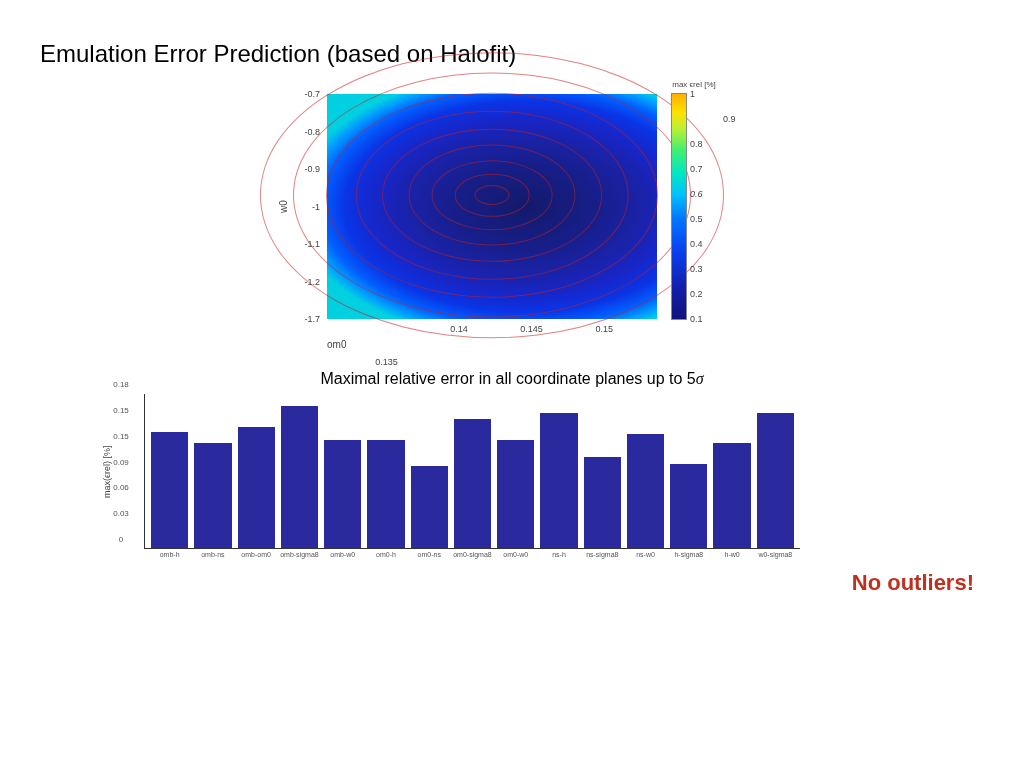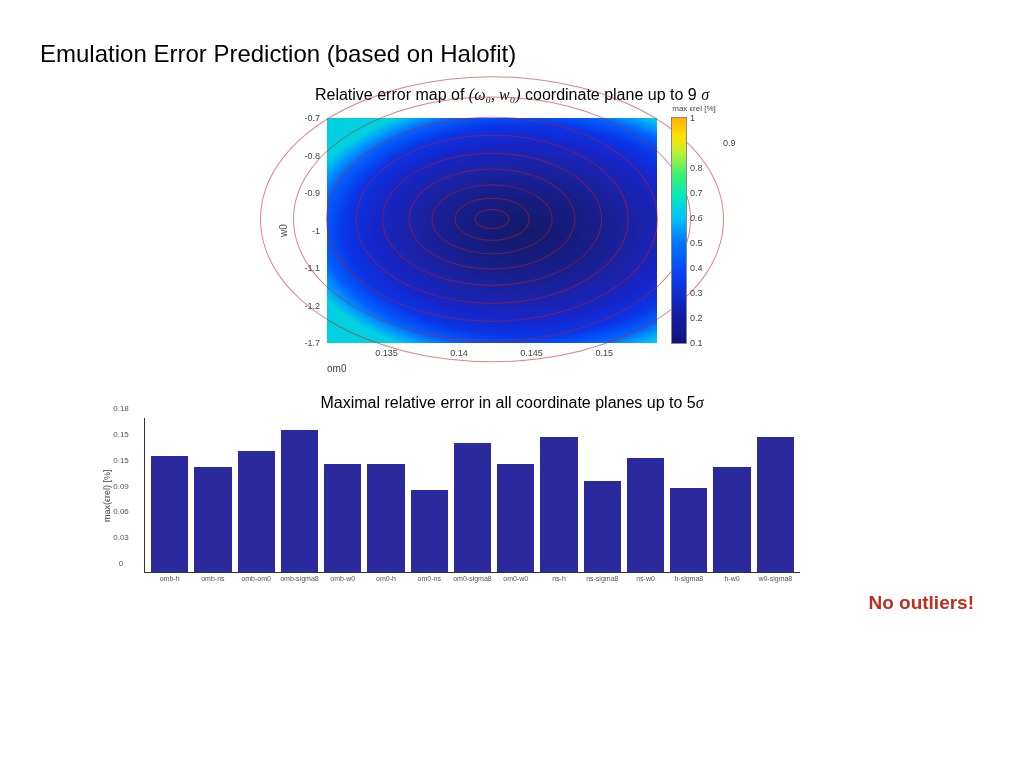--- a/index.html
+++ b/index.html
@@ -146,39 +146,33 @@
     font-size: 9px;
     color: #444;
     writing-mode: vertical-rl;
     transform: rotate(180deg);
     text-align: center;
   }
 
   .callout {
     position: absolute;
     right: 50px;
-    top: 592px;
+    top: 570px;
     color: #c03020;
     font-weight: bold;
-    font-size: 19px;
+    font-size: 22px;
   }
 </style>
 </head>
 <body>
 
 <div class="slide">
 
   <div class="title">Emulation Error Prediction (based on Halofit)</div>
 
-  <div class="subtitle">
-    <span>Relative error map of </span>
-    <span class="formula">(ω₀, w₀)</span>
-    <span>coordinate plane up to 9 </span>
-    <span class="sigma">σ</span>
-  </div>
 
   <div class="heatmap-block">
     <div class="heatmap-axes">
       <div class="heatmap-canvas"></div>
       <div class="heatmap-contours">
         <div style="left:50%;top:45%;width:10%;height:8%;transform:translate(-50%,-50%);"></div>
         <div style="left:50%;top:45%;width:22%;height:18%;transform:translate(-50%,-50%);"></div>
         <div style="left:50%;top:45%;width:36%;height:30%;transform:translate(-50%,-50%);"></div>
         <div style="left:50%;top:45%;width:50%;height:44%;transform:translate(-50%,-50%);"></div>
         <div style="left:50%;top:45%;width:66%;height:58%;transform:translate(-50%,-50%);"></div>
@@ -186,21 +180,21 @@
         <div style="left:50%;top:45%;width:100%;height:90%;transform:translate(-50%,-50%);"></div>
         <div style="left:50%;top:45%;width:120%;height:108%;transform:translate(-50%,-50%);"></div>
         <div style="left:50%;top:45%;width:140%;height:126%;transform:translate(-50%,-50%);"></div>
       </div>
     </div>
     <div class="colorbar"></div>
     <div class="cb-title">max ϵrel [%]</div>
     <div class="hm-xlabel">om0</div>
     <div class="hm-ylabel">w0</div>
 
-  <div class="hm-tick-x" style="left: 114.4px;">0.135</div>
+  <div class="hm-tick-x" style="left: 114.4px; margin-top: 33px;">0.135</div>
       <div class="hm-tick-x" style="left: 187px;">0.14</div>
       <div class="hm-tick-x" style="left: 259.6px;">0.145</div>
       <div class="hm-tick-x" style="left: 332.2px;">0.15</div>
       <div class="hm-tick-y" style="top: 8px;">-0.7</div>
       <div class="hm-tick-y" style="top: 45.5px;">-0.8</div>
       <div class="hm-tick-y" style="top: 83px;">-0.9</div>
       <div class="hm-tick-y" style="top: 120.5px;">-1</div>
       <div class="hm-tick-y" style="top: 158px;">-1.1</div>
       <div class="hm-tick-y" style="top: 195.5px;">-1.2</div>
       <div class="hm-tick-y" style="top: 233px;">-1.7</div>

